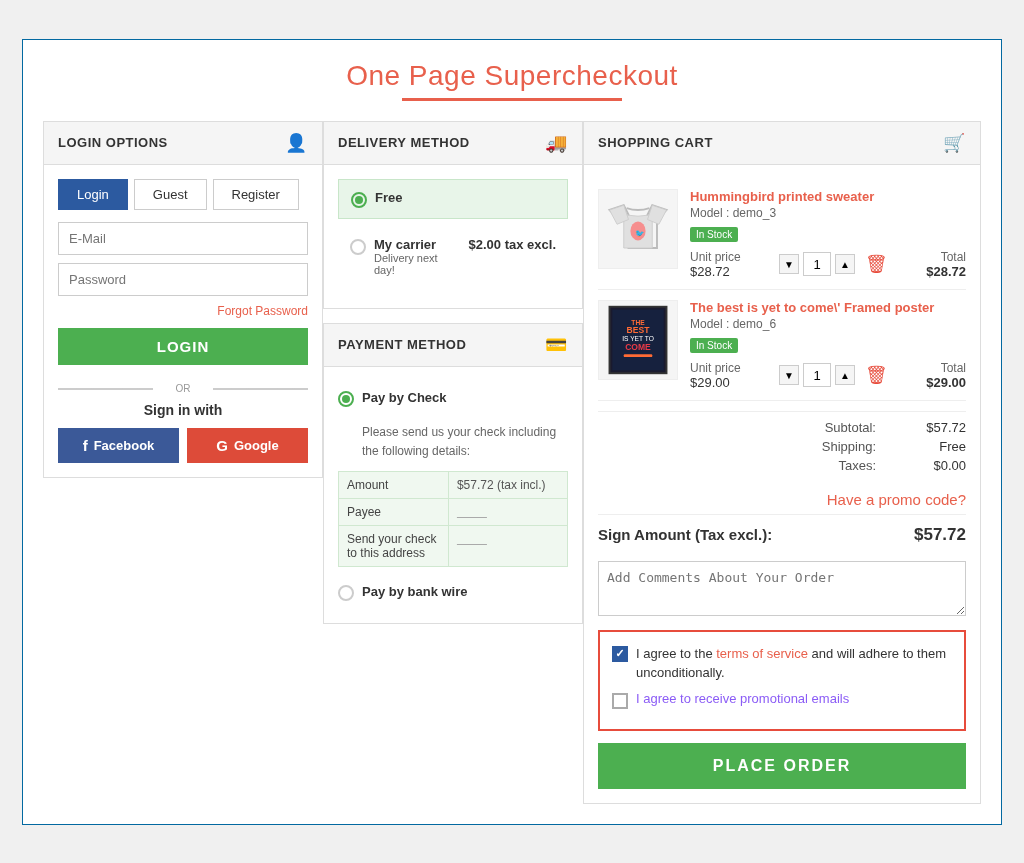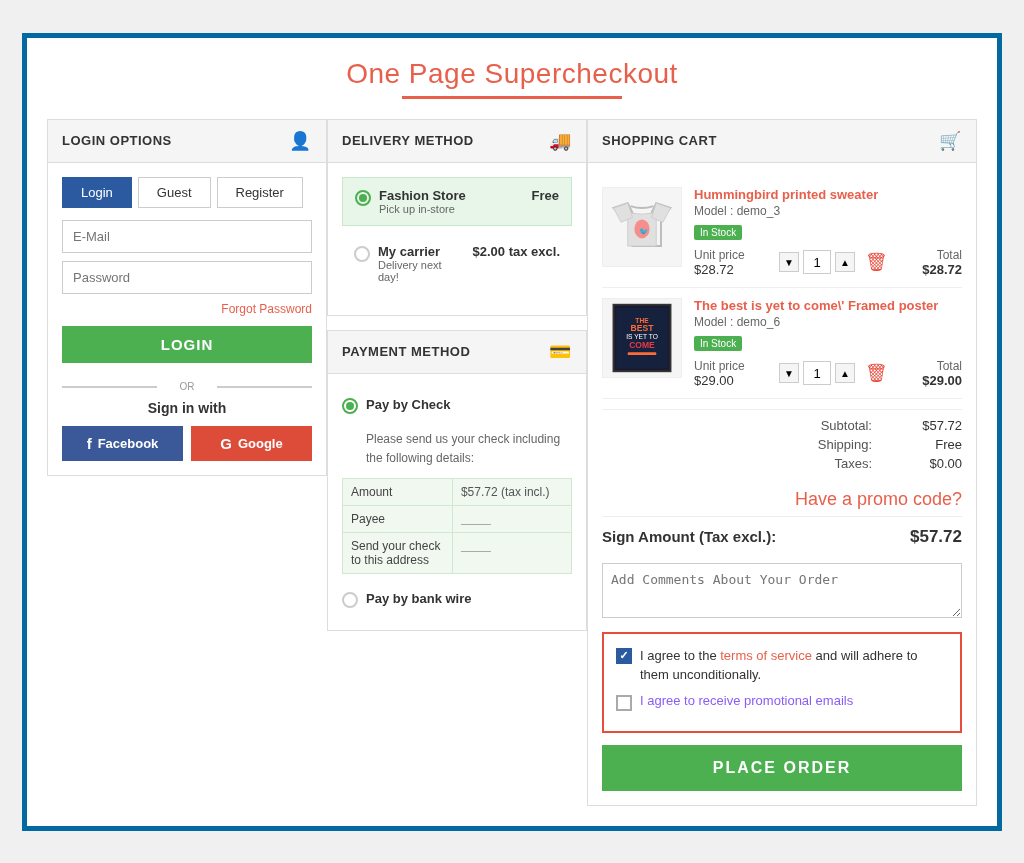--- a/index.html
+++ b/index.html
@@ -7,21 +7,21 @@
       font-family: Arial, sans-serif;
       background: #f0f0f0;
       display: flex;
       justify-content: center;
       align-items: center;
       min-height: 100vh;
       padding: 10px;
     }
     .page-container {
       background: #fff;
-      border: 5px solid #0369a1;
+      border: 1px solid #0369a1;
       width: 980px;
       padding: 20px;
     }
     .page-title {
       text-align: center;
       color: #e8604c;
       font-size: 28px;
       font-weight: normal;
       margin-bottom: 6px;
       letter-spacing: 0.5px;
@@ -367,21 +367,21 @@
       font-size: 13px;
       color: #555;
       margin-bottom: 4px;
     }
     .totals-row .label { text-align: left; }
     .totals-row .value { min-width: 60px; text-align: right; color: #333; }
 
     .promo-link {
       text-align: right;
       color: #e8604c;
-      font-size: 18px;
+      font-size: 15px;
       cursor: pointer;
       margin: 6px 0;
     }
     .total-amount-row {
       display: flex;
       justify-content: space-between;
       align-items: center;
       padding: 10px 0;
       border-top: 1px solid #eee;
       margin-top: 4px;
@@ -524,24 +524,20 @@
     <div>
 
       <div class="panel" style="margin-bottom:14px;">
         <div class="panel-header">
           <span class="panel-header-title">DELIVERY METHOD</span>
           <span class="panel-icon">🚚</span>
         </div>
         <div class="panel-body">
           <div class="delivery-option selected">
             <div class="radio-custom checked"></div>
-            <div class="delivery-info">
-              <div class="delivery-name">Fashion Store</div>
-              <div class="delivery-sub">Pick up in-store</div>
-            </div>
             <div class="delivery-price">Free</div>
           </div>
           <div class="delivery-option">
             <div class="radio-custom"></div>
             <div class="delivery-info">
               <div class="delivery-name">My carrier</div>
               <div class="delivery-sub">Delivery next day!</div>
             </div>
             <div class="delivery-price">$2.00 tax excl.</div>
           </div>

